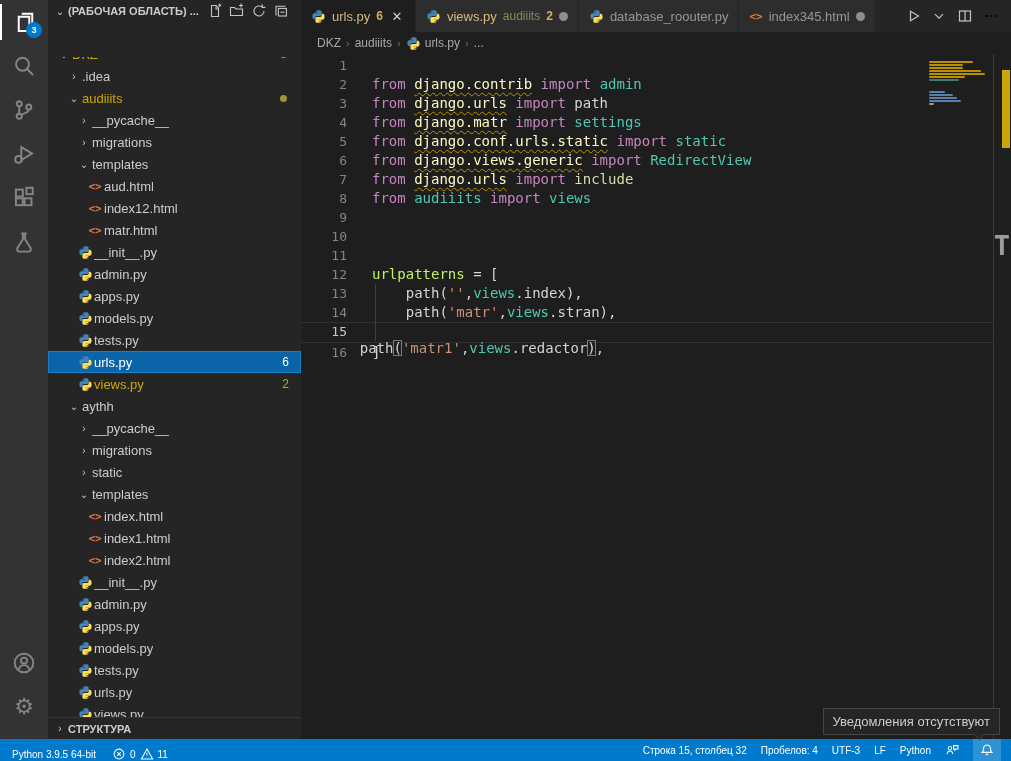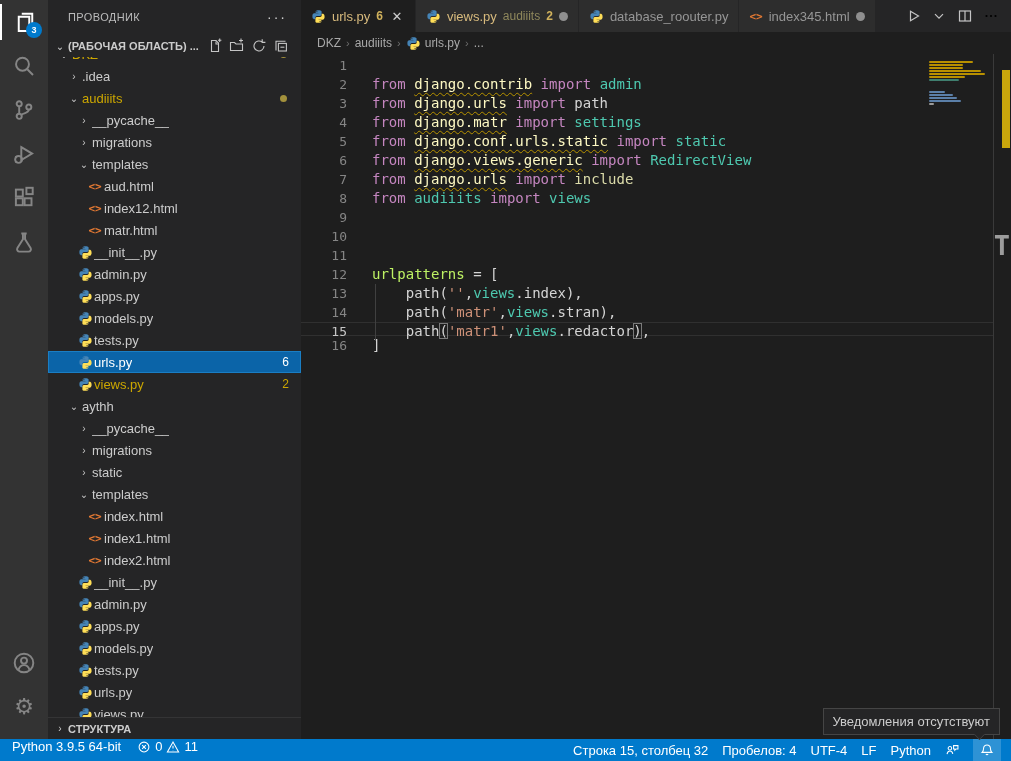--- a/index.html
+++ b/index.html
@@ -61,40 +61,40 @@
   .editor-actions svg { width:16px; height:16px; stroke:#c5c5c5; fill:none; stroke-width:1.2; cursor:pointer; }
   .breadcrumbs { height:22px; display:flex; align-items:center; font-size:12px; color:#a9a9a9; padding-left:16px; gap:3px; }
   .breadcrumbs .bsep { color:#6f6f6f; font-size:11px; padding:0 2px; }
   .breadcrumbs svg { width:13px; height:13px; }
 
   .code-wrap { position:absolute; top:54px; left:0; right:0; bottom:0; overflow:hidden; }
   .code-lines { position:absolute; top:2px; left:0; right:18px; font-family:"DejaVu Sans Mono", monospace; font-size:14px; line-height:19px; }
   .cline { display:flex; height:19px; }
   .cline .ln { width:46px; flex:none; text-align:right; color:#858585; font-size:13px; }
   .cline .lc { padding-left:25px; white-space:pre; color:#d4d4d4; }
-  .cline.current { border-top:1px solid #303030; border-bottom:1px solid #303030; height:14px; line-height:17px; }
+  .cline.current { border-top:1px solid #303030; border-bottom:1px solid #303030; height:21px; line-height:17px;flex-direction:column; }
   .cline.current .ln { color:#c6c6c6; }
   .c-kw { color:#c586c0; }
   .c-mod { color:#4ec9b0; }
   .c-sq { color:#fef9c3; text-decoration:underline wavy #b79200 1px; text-underline-offset:3px; }
   .c-str { color:#ce9178; }
   .c-fn { color:#dcdcaa; }
   .c-var { color:#bef264; }
   .c-pl { color:#d4d4d4; }
   .c-br { color:#d4d4d4; outline:1px solid #7a7a7a; outline-offset:-1px; }
   .indent-guide { position:absolute; left:74px; width:1px; background:#404040; }
 
   .minimap { position:absolute; top:0; right:18px; width:66px; bottom:0; }
   .mm-bar { position:absolute; left:2px; height:2px; border-radius:1px; }
   .scroll-col { position:absolute; top:0; right:0; width:18px; bottom:0; border-left:1px solid #3a3a3a; }
   .ov-warn { position:absolute; right:1px; width:8px; background:#c9a60c; }
   .t-marker { position:absolute; right:1px; top:178px; color:#9c9c9c; font-family:"DejaVu Sans Mono", monospace; font-weight:bold; font-size:27px; line-height:27px; }
 
   
-  .statusbar { position:absolute; left:0; right:0; bottom:0; height:22px; background:#007acc; color:#ffffff; font-size:13px; display:flex; align-items:flex-start; padding:0 10px 0 12px; }
+  .statusbar { position:absolute; left:0; right:0; bottom:0; height:22px; background:#007acc; color:#ffffff; font-size:10px; display:flex; align-items:flex-end; padding:0 10px 0 12px; }
   .sb-left, .sb-right { display:flex; align-items:center; gap:16px; }
   .sb-right { margin-left:auto; gap:14px; }
   .st-item { display:flex; align-items:center; gap:4px; cursor:pointer; white-space:nowrap; }
   .st-item svg { width:14px; height:14px; stroke:#ffffff; fill:none; stroke-width:1.2; }
   .st-bell { width:28px; height:22px; display:flex; align-items:center; justify-content:center; background:rgba(255,255,255,.18); }
 
   
   .tooltip { position:absolute; right:11px; bottom:26px; background:#252526; border:1px solid #454545; color:#cccccc; font-size:13px; padding:5px 9px; white-space:nowrap; z-index:10; }
   .tooltip::after { content:""; position:absolute; right:14px; bottom:-6px; width:10px; height:10px; background:#252526; border-right:1px solid #454545; border-bottom:1px solid #454545; transform:rotate(45deg) scale(.7); }
 </style>
@@ -171,24 +171,20 @@
   </div>
         <div class="ab-item">
   <span style="display:flex">
             <span class="gear-glyph">⚙</span>
           </span>
   </div>
       </div>
   </div>
 
   <div class="sidebar">
-    <div class="sb-title">
-      <span class="ttl">ПРОВОДНИК</span>
-      <span class="sb-more">···</span>
-    </div>
     <div class="sb-section">
       <span class="chev">⌄</span>
       <span class="sec-label">(РАБОЧАЯ ОБЛАСТЬ) ...</span>
       <span class="sec-actions" id="sec-actions">
           <span style="display:flex">
             <svg viewBox="0 0 16 16" xmlns="http://www.w3.org/2000/svg">
               <path d="M9 2.5H4.5v11h7V5z"></path>
               <path d="M9 2.5V5h2.5M11 1.2h3.4M12.7-.5v3.4" transform="translate(0,1)"></path>
             </svg>
           </span>
@@ -620,21 +616,21 @@
               <path d="M8 2.4l6.4 11.2H1.6z"></path>
               <path d="M8 6.6v3.1M8 11.4v.2"></path>
             </svg>
           </span>
           <span>11</span>
         </span>
       </div>
     <div class="sb-right" id="sb-right">
         <span class="st-item">Строка 15, столбец 32</span>
         <span class="st-item">Пробелов: 4</span>
-        <span class="st-item">UTF-4</span>
+        <span class="st-item">UTF-3</span>
         <span class="st-item">LF</span>
         <span class="st-item">Python</span>
         <span class="st-item">
           <span style="display:flex">
             <svg viewBox="0 0 16 16" xmlns="http://www.w3.org/2000/svg">
               <circle cx="5.6" cy="6" r="2"></circle>
               <path d="M2.3 12.6c.5-2.2 1.7-3.4 3.3-3.4s2.8 1 3.3 3.1"></path>
               <path d="M9.8 3h5v3.8h-2.2l-1.4 1.5V6.8H9.8z"></path>
             </svg>
           </span>

